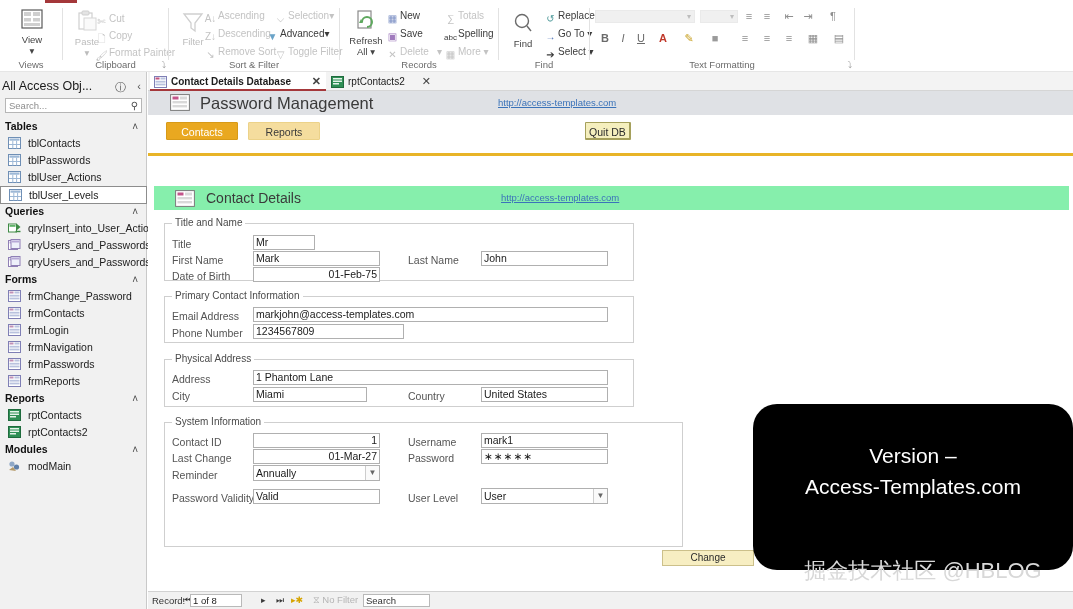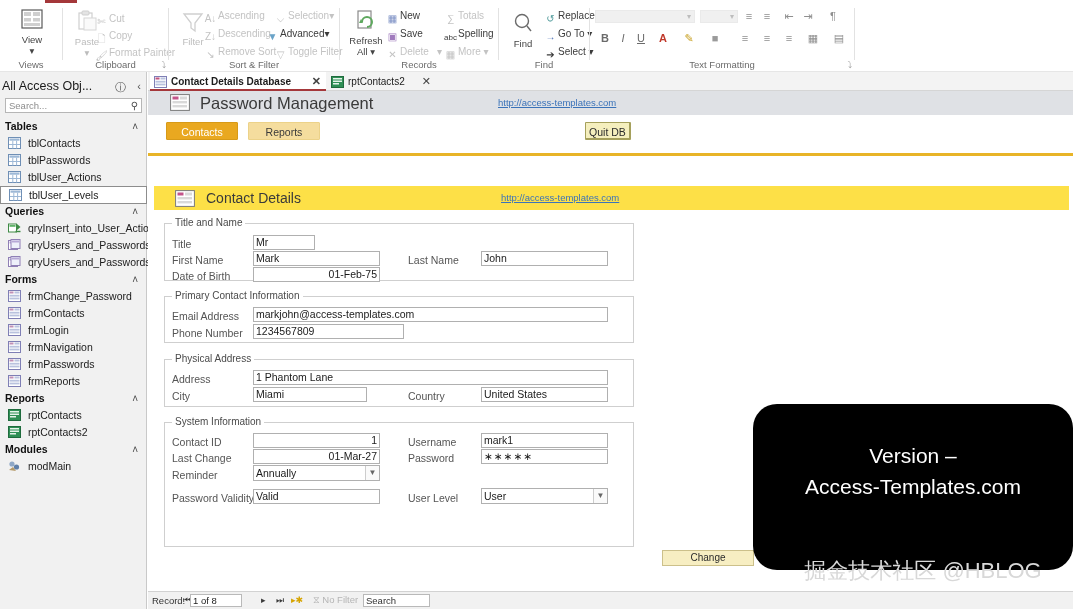--- a/index.html
+++ b/index.html
@@ -141,21 +141,21 @@
   #btn-contacts { left:18px; width:72px; background:#e9a820; color:#ffffff; border:1px solid #d79a18; }
   #btn-reports  { left:100px; width:72px; background:#f5dd9e; color:#3a3a3a; border:1px solid #ecd289; }
   #btn-quitdb   { left:437px; width:46px; background:#f5efbe; color:#2b2b2b;
                   border:1px solid #a5a05c; border-right-width:2px; border-bottom-width:2px; }
   #goldbar {
     position:absolute; left:0; top:62px; width:925px; height:3px; background:#e8b427;
   }
 
   
   #subhdr {
-    position:absolute; left:6px; top:95px; width:915px; height:24px; background:#fde047;
+    position:absolute; left:6px; top:95px; width:915px; height:24px; background:#86efac;
   }
   #subhdr .ficon { position:absolute; left:21px; top:4px; width:20px; height:17px; }
   #subhdr .ftitle {
     position:absolute; left:52px; top:0; height:24px; line-height:24px;
     font-size:14px; color:#3a3a3a;
   }
 
   .fieldset {
     position:absolute; border:1px solid #cfcfcf; background:transparent;
   }
@@ -591,21 +591,21 @@
     <div class="fieldset" style="left:16px; top:268px; width:470px; height:48px;">
       <span class="legend">Physical Address</span>
     </div>
     <div class="flabel" style="left:24px; top:282px;">Address</div>
     <div class="ftext" style="left:105px; top:279px; width:355px;">1 Phantom Lane</div>
     <div class="flabel" style="left:24px; top:299px;">City</div>
     <div class="ftext" style="left:105px; top:296px; width:114px;">Miami</div>
     <div class="flabel" style="left:260px; top:299px;">Country</div>
     <div class="ftext" style="left:333px; top:296px; width:127px;">United States</div>
 
-    <div class="fieldset" style="left:16px; top:331px; width:470px; height:125px;">
+    <div class="fieldset" style="left:16px; top:331px; width:519px; height:125px;">
       <span class="legend">System Information</span>
     </div>
     <div class="flabel" style="left:24px; top:345px;">Contact ID</div>
     <div class="ftext right" style="left:105px; top:342px; width:127px;">1</div>
     <div class="flabel" style="left:24px; top:361px;">Last Change</div>
     <div class="ftext right" style="left:105px; top:358px; width:127px;">01-Mar-27</div>
     <div class="flabel" style="left:24px; top:378px;">Reminder</div>
     <div class="fcombo" style="left:105px; top:374px; width:127px;">
       <span>Annually</span>
       <span class="arw">▼</span>

